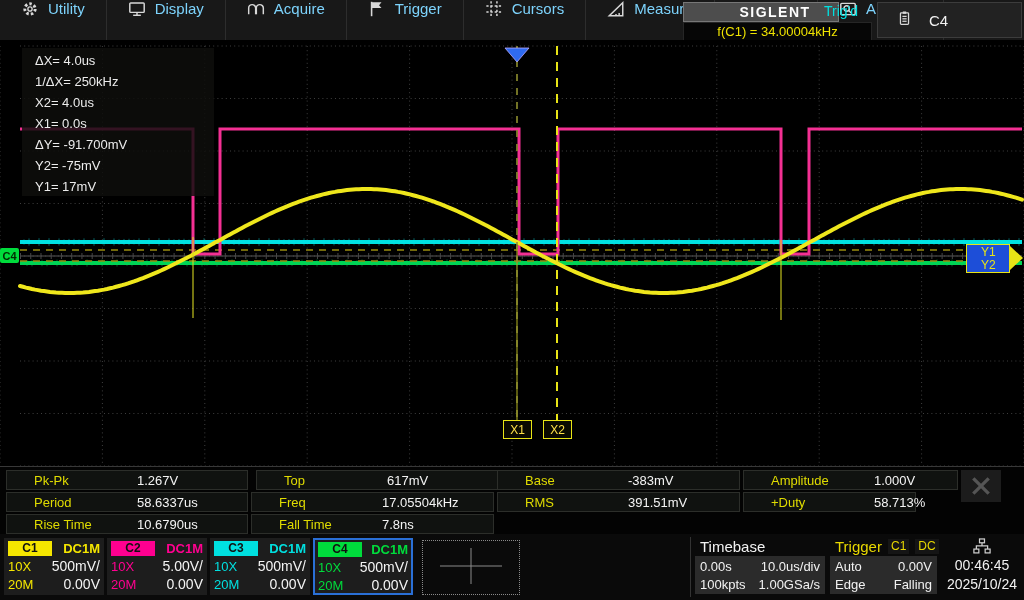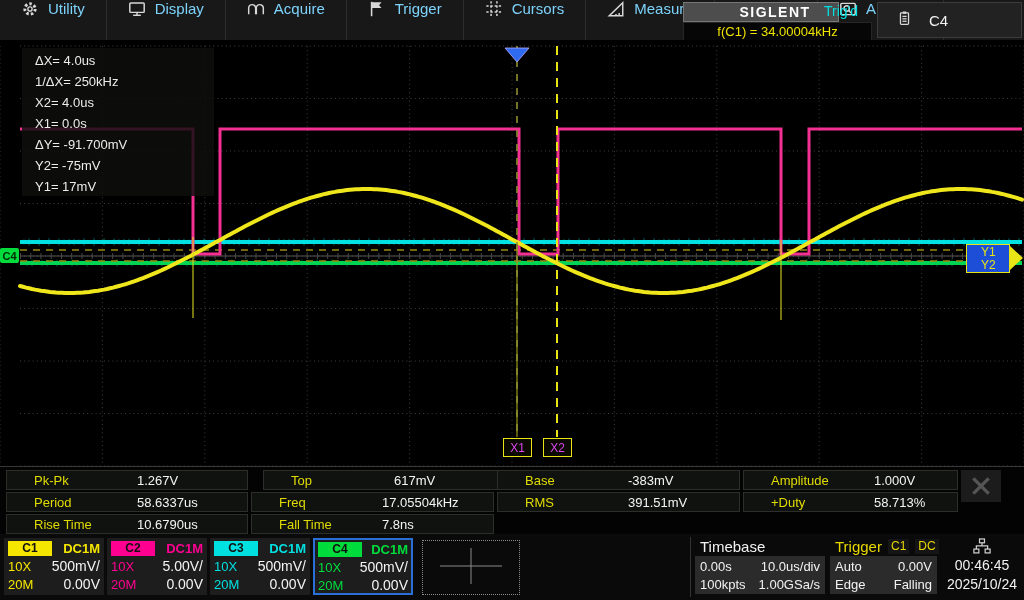--- a/index.html
+++ b/index.html
@@ -21,22 +21,22 @@
            color:#efe300;font-size:13px;display:flex;align-items:center;justify-content:center;}
   .chan-head{position:absolute;left:877px;top:2px;width:145px;height:36px;background:#222;border:1px solid #3c3c3c;
              display:flex;align-items:center;gap:16px;padding-left:18px;box-sizing:border-box;color:#f2f2f2;font-size:15px;}
 
   
   .wavearea{position:absolute;left:0;top:40px;width:1024px;height:426px;background:#000;}
   .cursor-box{position:absolute;left:22px;top:8px;width:192px;height:148px;background:rgba(14,14,12,0.84);
               color:#ececec;font-size:13px;line-height:21px;padding:2px 0 0 13px;box-sizing:border-box;}
   .c4chip{position:absolute;left:0px;top:208px;width:19px;height:15px;background:#00dc3c;color:#042;
           color:#002a00;font-size:11px;font-weight:bold;display:flex;align-items:center;justify-content:center;border-radius:2px;}
-  .xlabel{position:absolute;top:398px;width:27px;height:17px;border:1.5px solid #e8e416;background:#0a0a00;
-          color:#d946ef;font-size:12px;display:flex;align-items:center;justify-content:center;}
+  .xlabel{position:absolute;top:380px;width:27px;height:17px;border:1.5px solid #e8e416;background:#0a0a00;
+          color:#fde047;font-size:12px;display:flex;align-items:center;justify-content:center;}
   .ybox{position:absolute;left:966px;top:204px;width:44px;height:29px;border:1.5px solid #e8e416;background:#1d4ed8;
         color:#e8e416;font-size:12px;line-height:13px;padding:1px 0 0 14px;box-sizing:border-box;}
   .yarrow{position:absolute;left:1010px;top:206px;width:0;height:0;border-top:12px solid transparent;
           border-bottom:12px solid transparent;border-left:13px solid #e8e416;}
 
   
   .measpanel{position:absolute;left:0;top:466px;width:1024px;height:68px;background:#030303;border-top:1px solid #383838;}
   .meas-cell{position:absolute;height:20px;background:#101210;border:1px solid #2c2e2a;box-sizing:border-box;}
   .meas-cell.empty{background:transparent;border-color:transparent;}
   .meas-label{position:absolute;left:27px;top:2px;color:#e0dc00;font-size:13px;}
@@ -643,21 +643,21 @@
     </div>
     <div class="yarrow"></div>
   </div>
 
   <div class="measpanel">
     <div id="meas-grid">
         <div class="meas-cell" style="left: 6px; top: 3px; width: 242px;">
           <span class="meas-label">Pk-Pk</span>
           <span class="meas-value">1.267V</span>
         </div>
-        <div class="meas-cell" style="left: 263px; top: 3px; width: 288px;">
+        <div class="meas-cell" style="left: 256px; top: 3px; width: 288px;">
           <span class="meas-label">Top</span>
           <span class="meas-value">617mV</span>
         </div>
         <div class="meas-cell" style="left: 497px; top: 3px; width: 243px;">
           <span class="meas-label">Base</span>
           <span class="meas-value">-383mV</span>
         </div>
         <div class="meas-cell" style="left: 743px; top: 3px; width: 215px;">
           <span class="meas-label">Amplitude</span>
           <span class="meas-value">1.000V</span>
@@ -667,21 +667,21 @@
           <span class="meas-value">58.6337us</span>
         </div>
         <div class="meas-cell" style="left: 251px; top: 25px; width: 243px;">
           <span class="meas-label">Freq</span>
           <span class="meas-value">17.05504kHz</span>
         </div>
         <div class="meas-cell" style="left: 497px; top: 25px; width: 243px;">
           <span class="meas-label">RMS</span>
           <span class="meas-value">391.51mV</span>
         </div>
-        <div class="meas-cell" style="left: 743px; top: 25px; width: 215px;">
+        <div class="meas-cell" style="left: 743px; top: 25px; width: 173px;">
           <span class="meas-label">+Duty</span>
           <span class="meas-value">58.713%</span>
         </div>
         <div class="meas-cell" style="left: 6px; top: 47px; width: 242px;">
           <span class="meas-label">Rise Time</span>
           <span class="meas-value">10.6790us</span>
         </div>
         <div class="meas-cell" style="left: 251px; top: 47px; width: 243px;">
           <span class="meas-label">Fall Time</span>
           <span class="meas-value">7.8ns</span>

